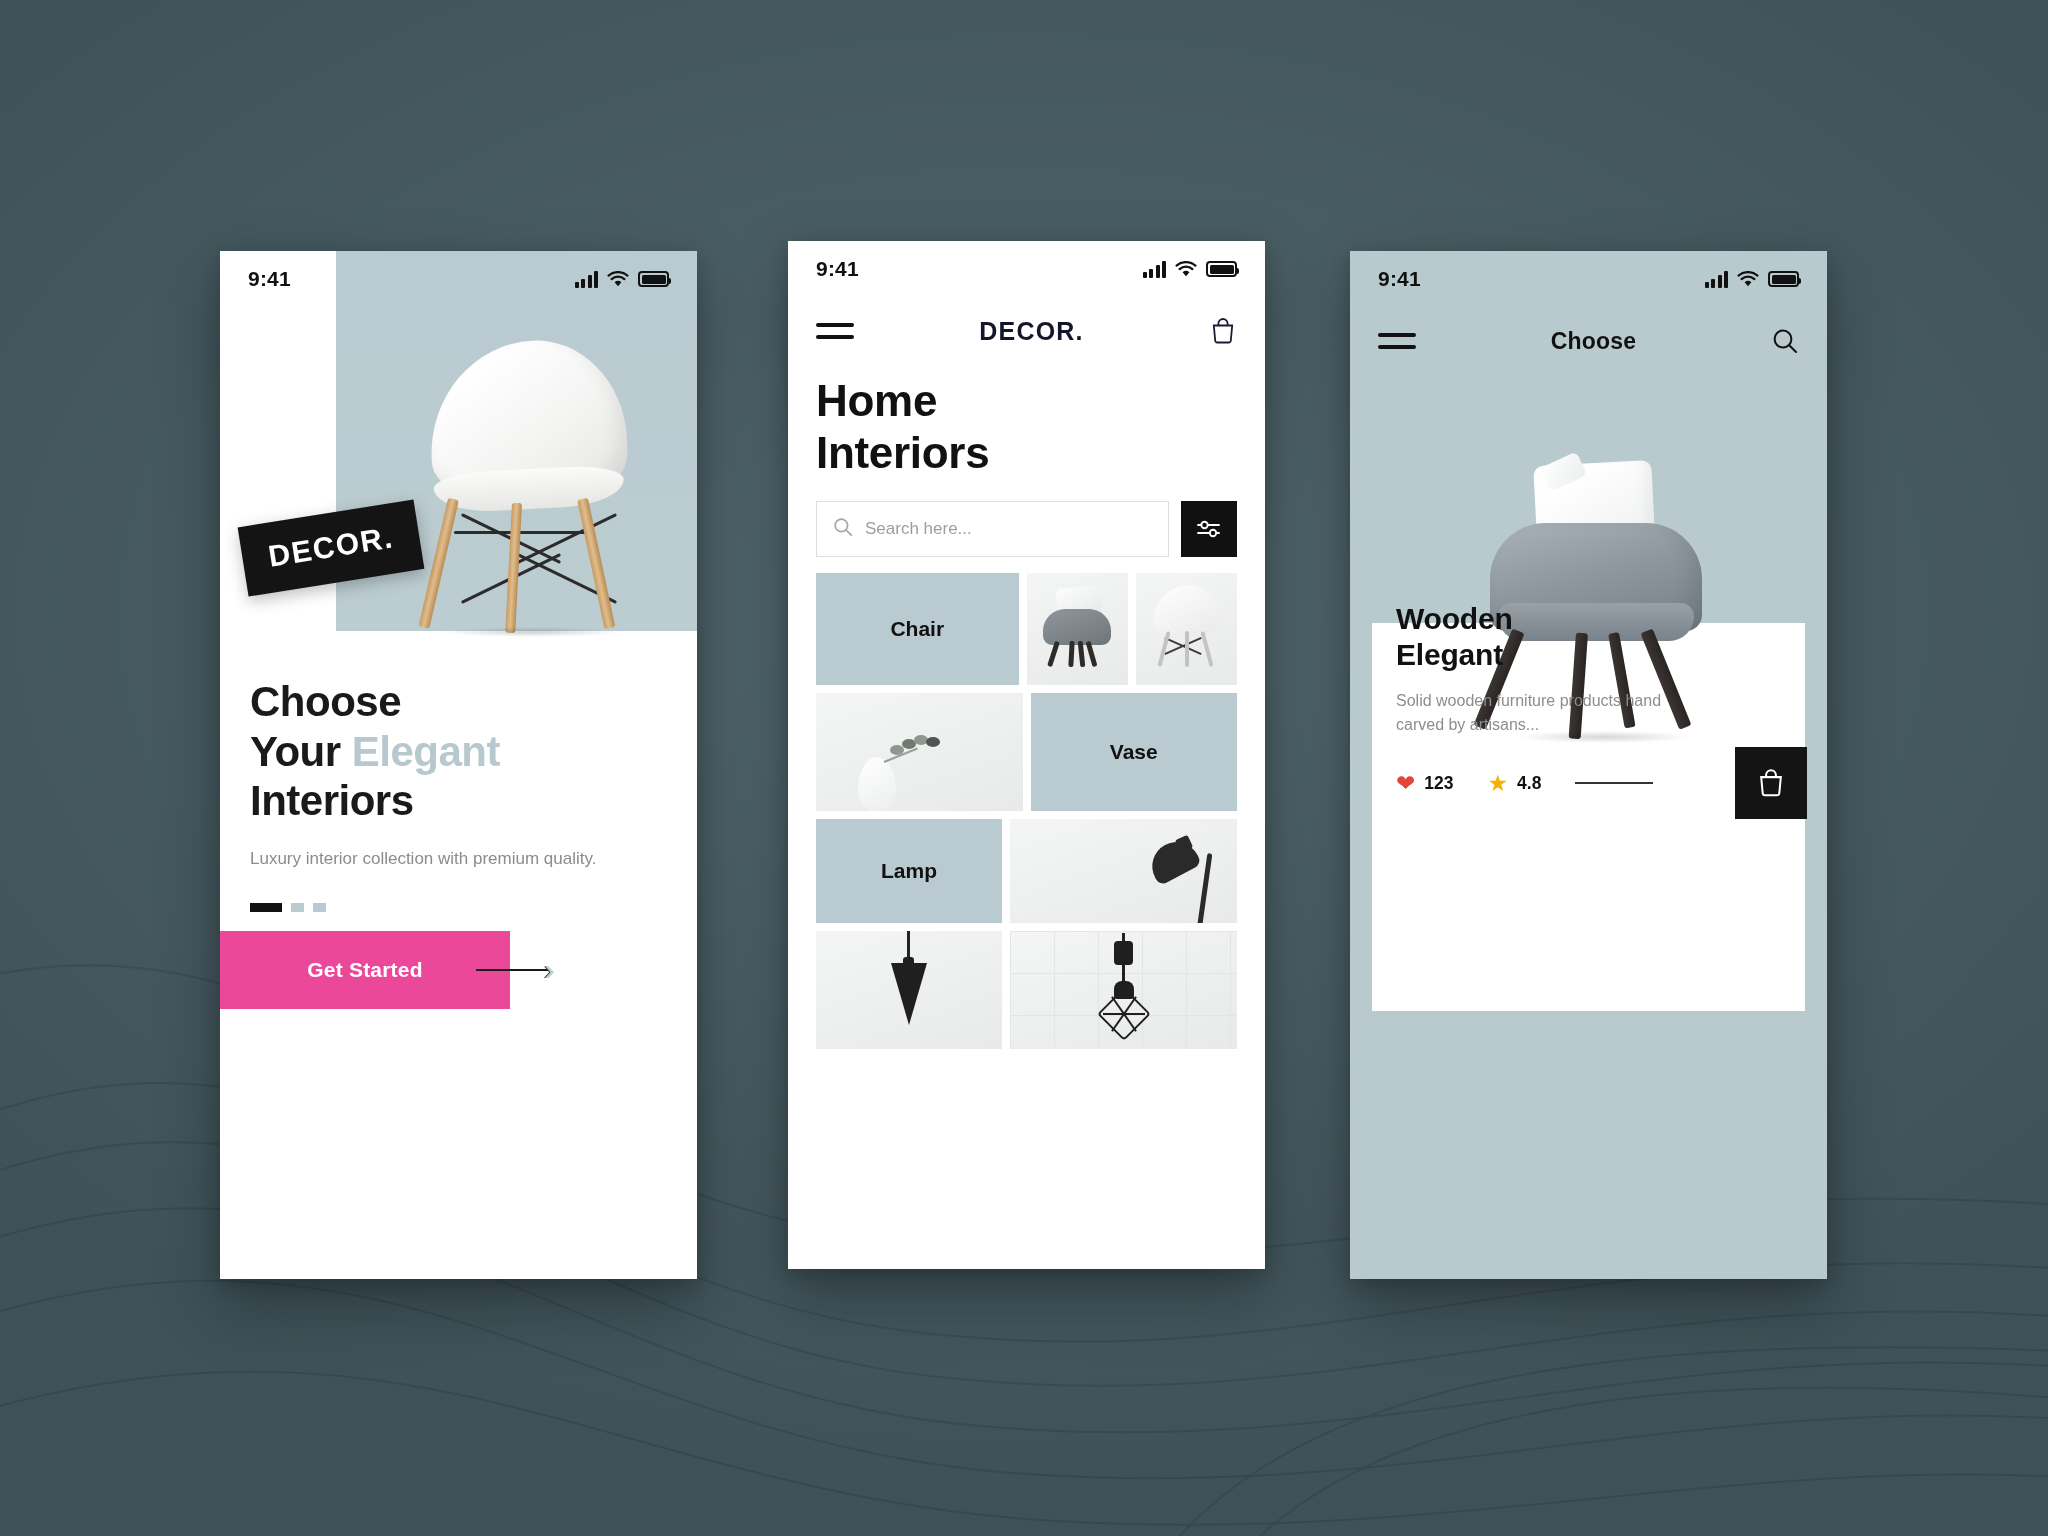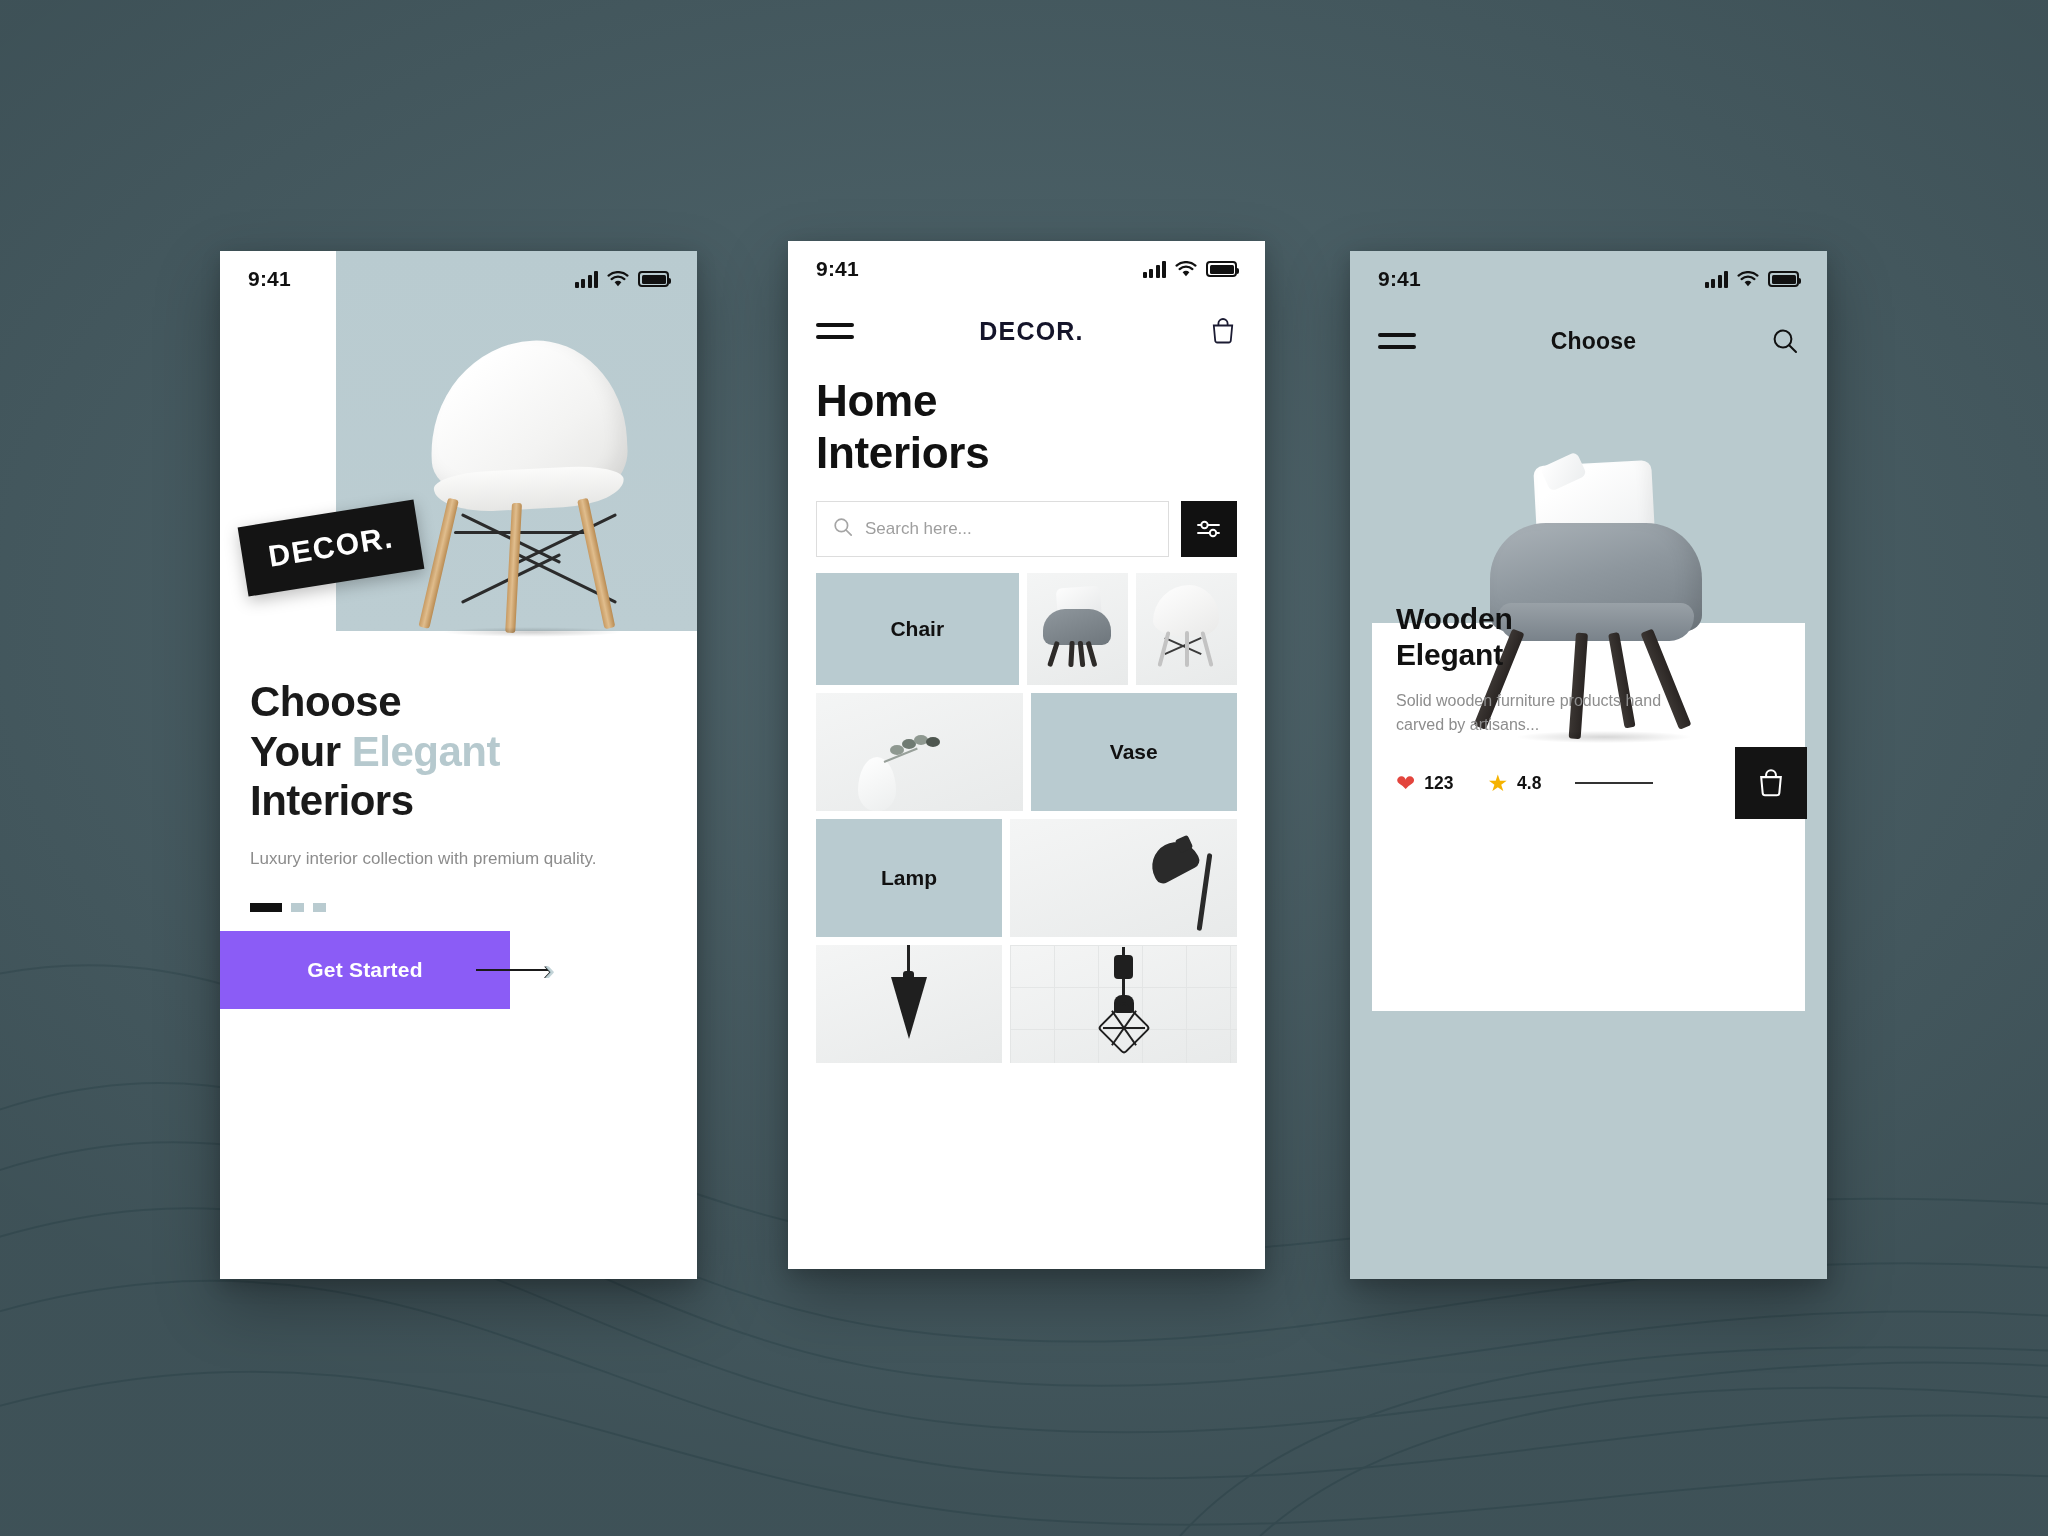--- a/index.html
+++ b/index.html
@@ -110,21 +110,21 @@
   .s1-body { position:absolute; left:0; top:380px; width:100%; padding: 0 30px; }
   .s1-title { margin-top: 46px; font-size: 42px; line-height: 1.18; font-weight: 700; color:#1a1a1a; letter-spacing:-.5px; }
   .s1-title .accent { color:#b6c9ce; }
   .s1-sub { margin-top: 20px; font-size: 17px; line-height: 1.5; color:#8c8c8c; }
   .dots { margin-top: 32px; display:flex; align-items:center; gap: 9px; }
   .dots .d { width: 13px; height: 9px; background:#b9cbd0; }
   .dots .d.active { width: 32px; background:#111; }
 
   .cta-row { position:absolute; left:0; top: 680px; width: 100%; display:flex; align-items:center; }
   .cta-btn {
-    width: 290px; height: 78px; background:#8b5cf6; color:#fff;
+    width: 290px; height: 78px; background:#ec4899; color:#fff;
     display:flex; align-items:center; justify-content:center;
     font-size: 21px; font-weight: 700; letter-spacing:.2px;
   }
   .cta-line { flex: 0 0 74px; height: 2px; background:#1a1a1a; margin-left:-34px; }
   .cta-chevs { display:flex; align-items:center; margin-left: 2px; }
   .cta-chevs span { font-size: 30px; line-height: 1; color:#222; margin-left:-9px; }
   .cta-chevs span.fade1 { color:#9fb7bd; }
   .cta-chevs span.fade2 { color:#c3d4d8; }
 
   
@@ -160,21 +160,21 @@
   .cell { overflow:hidden; position:relative; background:#eef0f0; }
   .cell.label {
     background:#b9cbd0; display:flex; align-items:center; justify-content:center;
   }
   .cell.label span { font-size: 21px; font-weight: 700; color:#111; }
   .ph { position:absolute; inset:0; background: linear-gradient(160deg,#f4f5f5,#e8eaea); }
 
   
   .grow.r1 .cell { height: 112px; }
   .grow.r2 .cell { height: 118px; }
-  .grow.r3 .cell { height: 118px; }
+  .grow.r3 .cell { height: 104px; }
   .grow.r4 .cell { height: 118px; }
 
   
   .mini-armchair { position:absolute; left:50%; top:14px; transform:translateX(-50%); width:76px; height:84px;}
   .ma-pillow { position:absolute; left:18px; top:0; width:44px; height:38px; background:linear-gradient(150deg,#fdfdfd,#e3e5e6); border-radius:6px; transform:rotate(-4deg);}
   .ma-body { position:absolute; left:4px; top:22px; width:68px; height:36px; background:linear-gradient(160deg,#8f979d,#6e767c); border-radius:22px 22px 9px 9px;}
   .ma-leg { position:absolute; background:#2e2b29; width:5px; height:26px; top:54px; border-radius:2px;}
   .ma-leg.a{left:12px; transform:rotate(18deg);} .ma-leg.b{left:30px;transform:rotate(3deg);}
   .ma-leg.c{left:50px; transform:rotate(-16deg);} .ma-leg.d{left:40px;transform:rotate(-6deg);}
 

